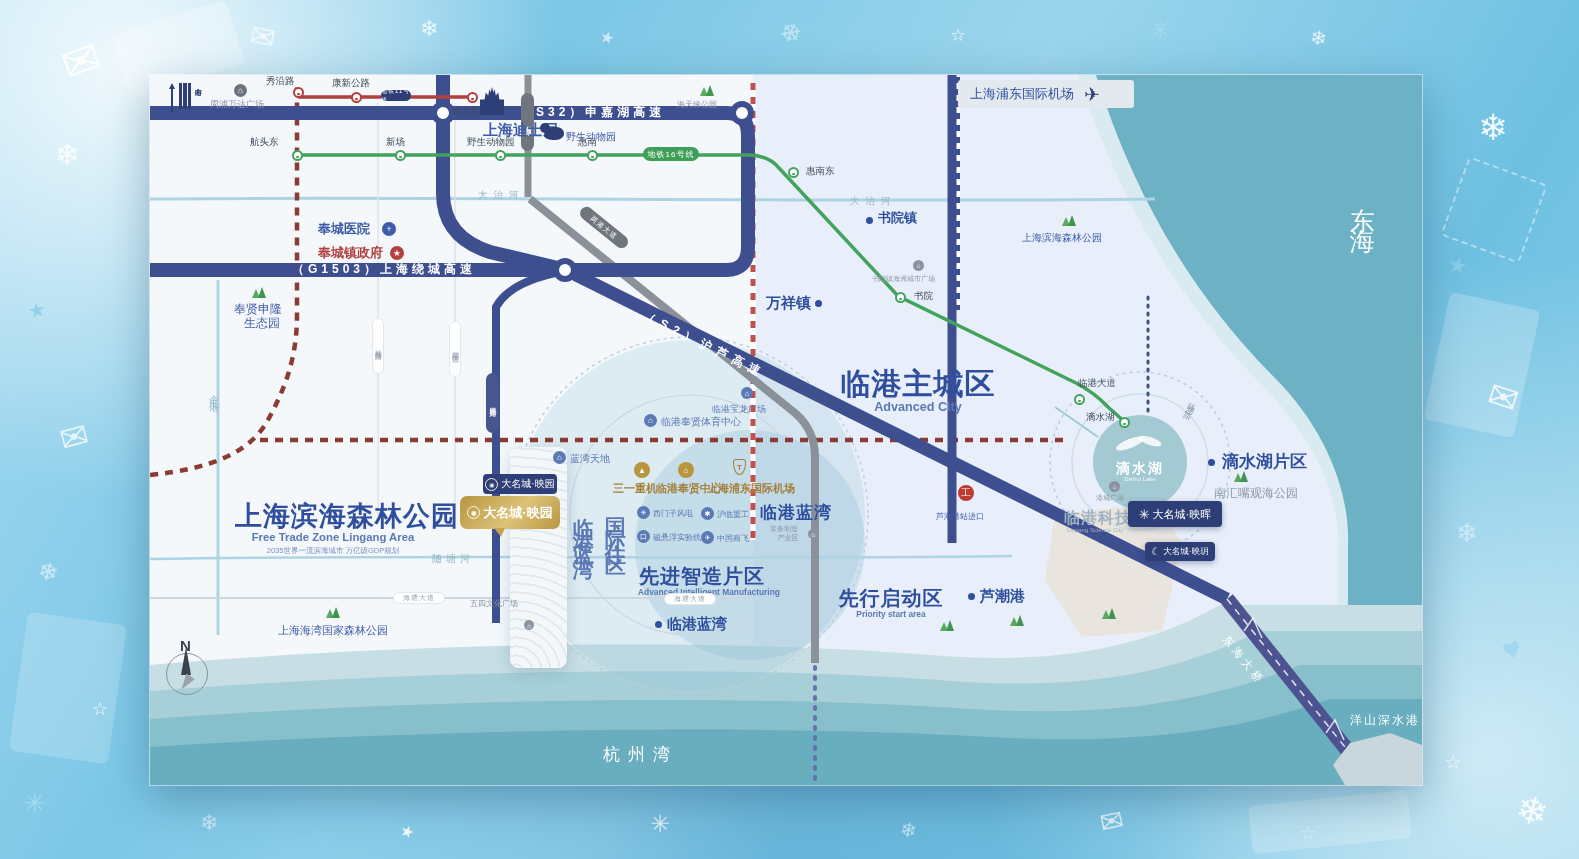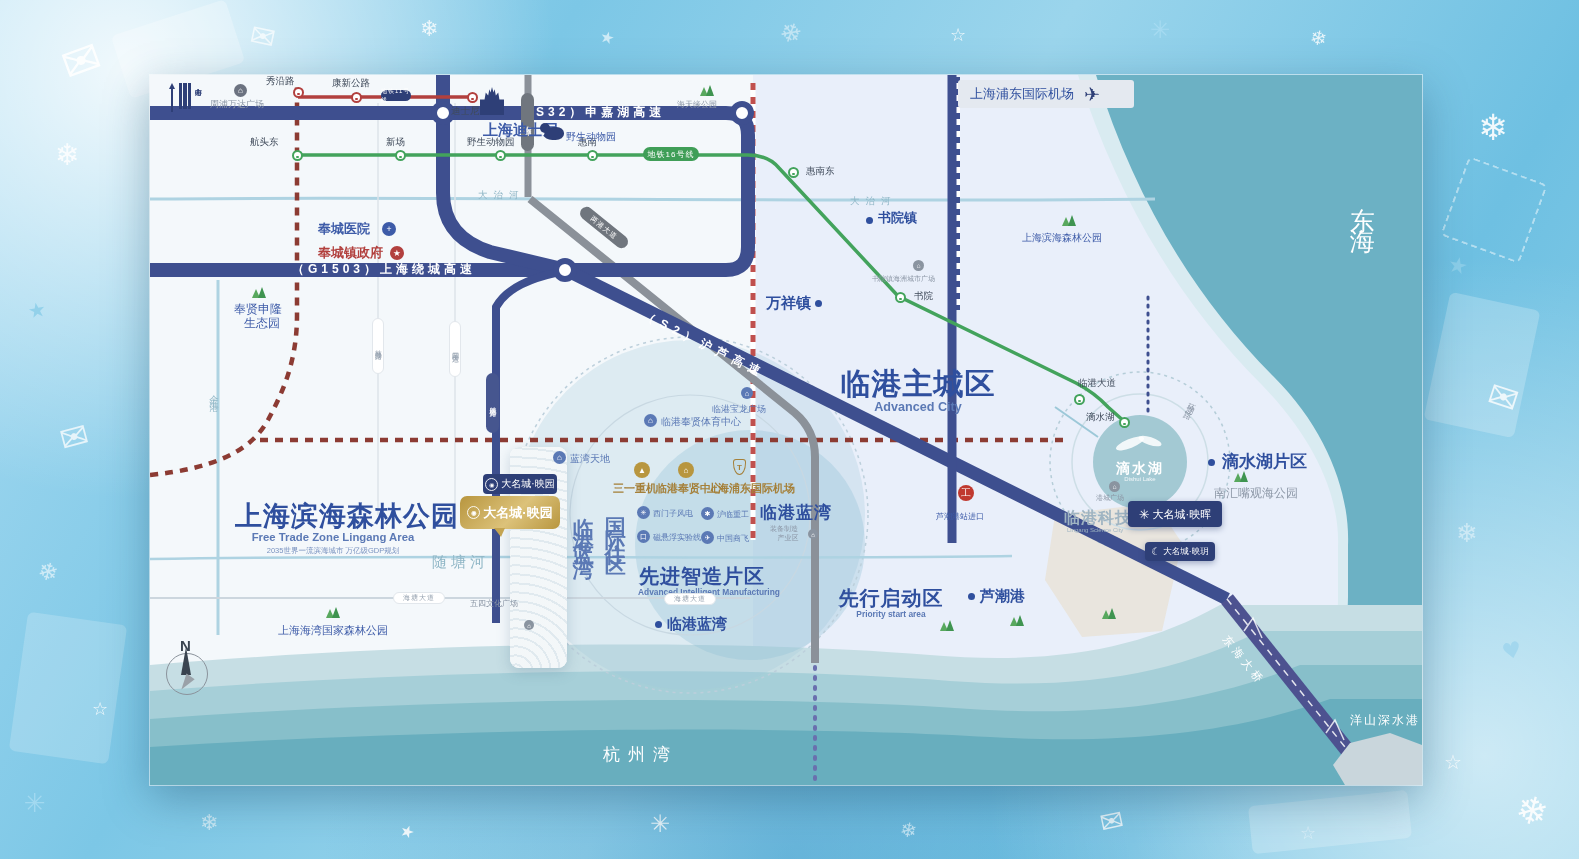--- a/index.html
+++ b/index.html
@@ -281,21 +281,21 @@
         <div class="pill dark v" style="left: 371px; top: 18px; width: 13px; height: 58px;">南六公路</div>
         <div class="pill dark" style="left: 425px; top: 146px; width: 58px; height: 13px; transform: rotate(39deg);">两港大道</div>
         <div class="pill navy v" style="left: 336px; top: 298px; width: 13px; height: 60px;">航塘公路</div>
         <div class="pill white v" style="left: 222px; top: 243px; width: 12px; height: 56px;">林海公路</div>
         <div class="pill white v" style="left: 299px; top: 246px; width: 12px; height: 56px;">四团大道</div>
         <div class="pill white" style="left: 243px; top: 517px; width: 52px; height: 12px;">海塘大道</div>
         <div class="pill white" style="left: 514px; top: 518px; width: 52px; height: 12px;">海塘大道</div>
         <div class="lbl riv sp6" style="left: 328px; top: 115px; font-size: 9.5px;">大治河</div>
         <div class="lbl riv sp6" style="left: 700px; top: 121px; font-size: 9.5px;">大治河</div>
         <div class="lbl riv v sp4" style="left: 58px; top: 312px; font-size: 9.5px;">金汇港</div>
-        <div class="lbl riv sp4" style="left: 282px; top: 478px; font-size: 15px;">随塘河</div>
+        <div class="lbl riv sp4" style="left: 282px; top: 478px; font-size: 10px;">随塘河</div>
         <div class="icn circ" style="left: 84px; top: 9px; width: 13px; height: 13px; background: rgb(107, 114, 128); font-size: 8.06px;">⌂</div>
         <div class="lbl gray" style="left: 60px; top: 24px; font-size: 9px;">周浦万达广场</div>
         <div class="icn castle" style="left: 330px; top: 12px;"></div>
         <div class="lbl b" style="left: 333px; top: 46px; font-size: 15px;">上海迪士尼</div>
         <div class="icn lion" style="left: 394px; top: 52px;"></div>
         <div class="lbl " style="left: 416px; top: 56px; font-size: 10px;">野生动物园</div>
         <div class="icn tree" style="left: 550px; top: 10px;"></div>
         <div class="lbl gray" style="left: 527px; top: 25px; font-size: 8px;">海天缘公园</div>
         <div class="icn circ" style="left: 232px; top: 147px; width: 14px; height: 14px; background: rgb(61, 91, 168); font-size: 8.68px;">+</div>
         <div class="lbl b" style="left: 168px; top: 147px; font-size: 13px;">奉城医院</div>

